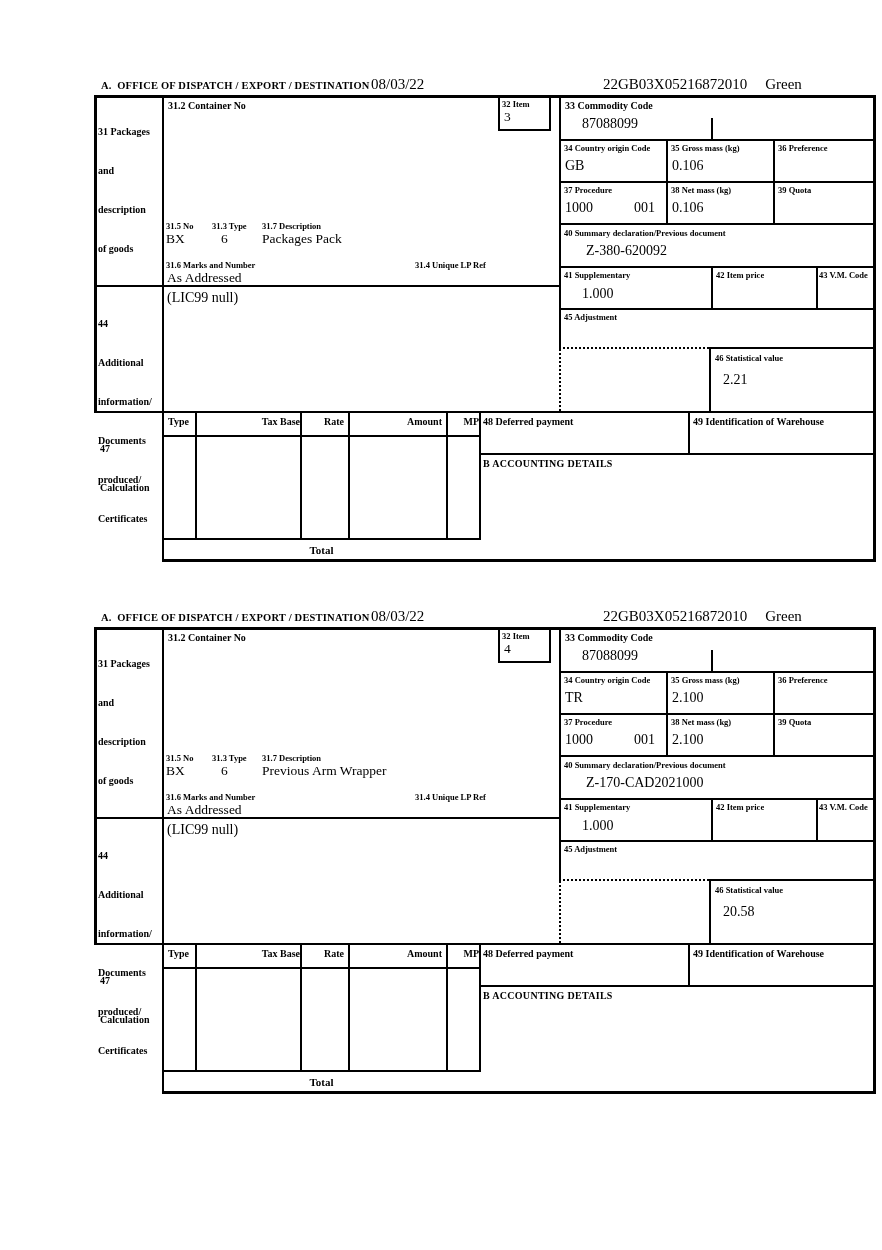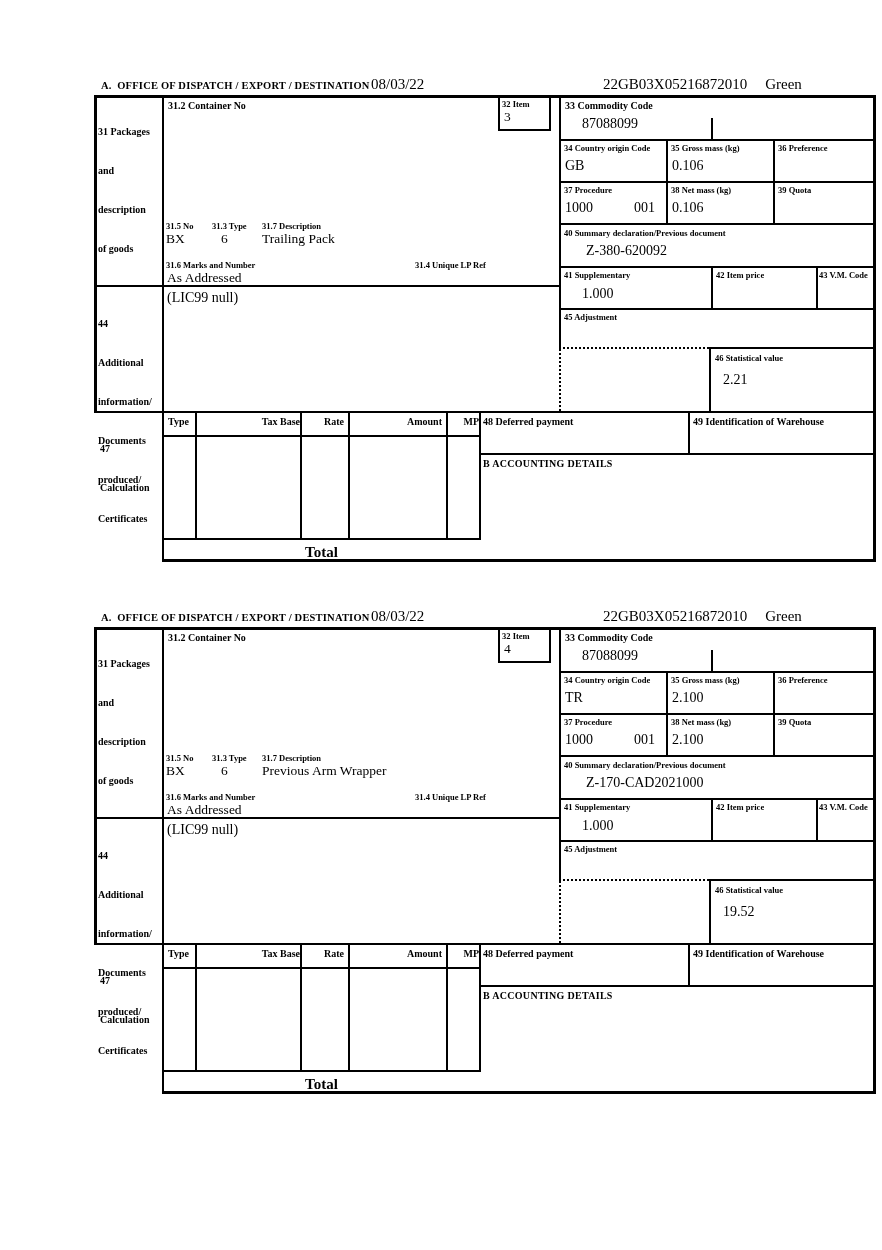--- a/index.html
+++ b/index.html
@@ -15,21 +15,21 @@
   .vl.thick{width:3px;}
   .dot-h{position:absolute;border-top:2px dotted #000;height:0;}
   .dot-v{position:absolute;border-left:2px dotted #000;width:0;}
   .lab{position:absolute;font-size:10px;font-weight:bold;line-height:13px;white-space:pre;}
   .lab.sm{font-size:8.5px;}
   .val{position:absolute;font-size:13.5px;line-height:15px;white-space:pre;}
   .val.lg{font-size:14px;}
   .hdr-label{position:absolute;font-size:10.5px;font-weight:bold;letter-spacing:.2px;white-space:pre;}
   .hdr-val{position:absolute;font-size:15px;white-space:pre;}
   .acct{position:absolute;font-size:10px;font-weight:bold;letter-spacing:.3px;}
-  .total{position:absolute;font-size:15px;font-weight:bold;text-align:center;}
+  .total{position:absolute;font-size:11px;font-weight:bold;text-align:center;}
   .ctr{text-align:right;}
   .rgt{text-align:right;}
 </style>
 </head>
 <body>
 
 <div id="form-root">
   <div class="block" style="top: 0px;">
 
     <div class="hdr-label" style="left:85px;top:80px;">A.  OFFICE OF DISPATCH / EXPORT / DESTINATION</div>
@@ -108,21 +108,21 @@
 
     <div class="lab sm" style="left:548px;top:311px;">45 Adjustment</div>
     <div class="lab sm" style="left:699px;top:352px;">46 Statistical value</div>
     <div class="val lg" style="left:707px;top:372px;">2.21</div>
 
     <div class="lab sm" style="left:150px;top:220px;">31.5 No</div>
     <div class="lab sm" style="left:196px;top:220px;">31.3 Type</div>
     <div class="lab sm" style="left:246px;top:220px;">31.7 Description</div>
     <div class="val" style="left:150px;top:231px;">BX</div>
     <div class="val" style="left:205px;top:231px;">6</div>
-    <div class="val" style="left:246px;top:231px;">Trailing Pack</div>
+    <div class="val" style="left:246px;top:231px;">Packages Pack</div>
 
     <div class="lab sm" style="left:150px;top:259px;">31.6 Marks and Number</div>
     <div class="lab sm" style="left:399px;top:259px;">31.4 Unique LP Ref</div>
     <div class="val" style="left:151px;top:270px;">As Addressed</div>
 
     <div class="lab" style="left:82px;top:291px;">
       <div>44</div>
       <div>Additional</div>
       <div>information/</div>
       <div>Documents</div>
@@ -219,21 +219,21 @@
     <div class="lab sm" style="left:548px;top:227px;">40 Summary declaration/Previous document</div>
     <div class="val lg" style="left:570px;top:243px;">Z-170-CAD2021000</div>
 
     <div class="lab sm" style="left:548px;top:269px;">41 Supplementary</div>
     <div class="val lg" style="left:566px;top:286px;">1.000</div>
     <div class="lab sm" style="left:700px;top:269px;">42 Item price</div>
     <div class="lab sm" style="left:803px;top:269px;">43 V.M. Code</div>
 
     <div class="lab sm" style="left:548px;top:311px;">45 Adjustment</div>
     <div class="lab sm" style="left:699px;top:352px;">46 Statistical value</div>
-    <div class="val lg" style="left:707px;top:372px;">19.52</div>
+    <div class="val lg" style="left:707px;top:372px;">20.58</div>
 
     <div class="lab sm" style="left:150px;top:220px;">31.5 No</div>
     <div class="lab sm" style="left:196px;top:220px;">31.3 Type</div>
     <div class="lab sm" style="left:246px;top:220px;">31.7 Description</div>
     <div class="val" style="left:150px;top:231px;">BX</div>
     <div class="val" style="left:205px;top:231px;">6</div>
     <div class="val" style="left:246px;top:231px;">Previous Arm Wrapper</div>
 
     <div class="lab sm" style="left:150px;top:259px;">31.6 Marks and Number</div>
     <div class="lab sm" style="left:399px;top:259px;">31.4 Unique LP Ref</div>

